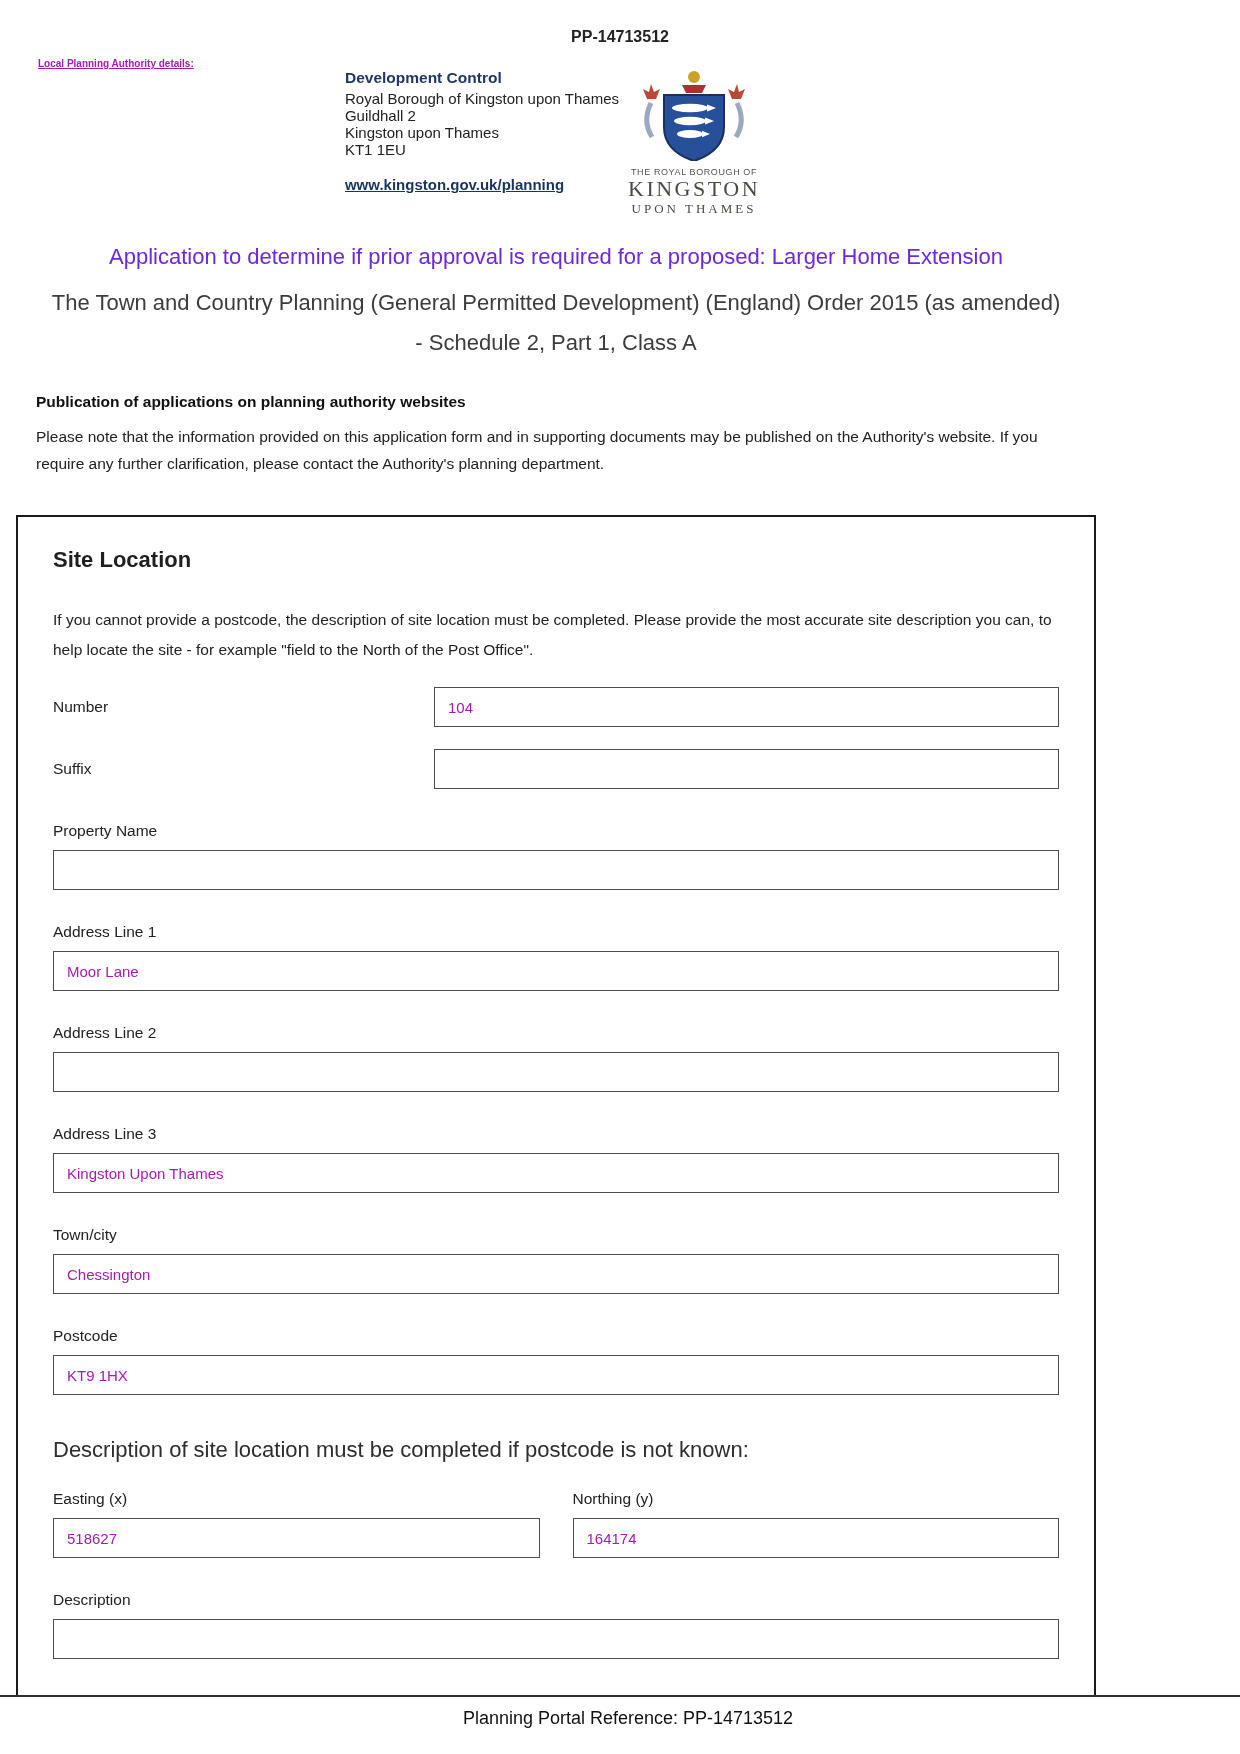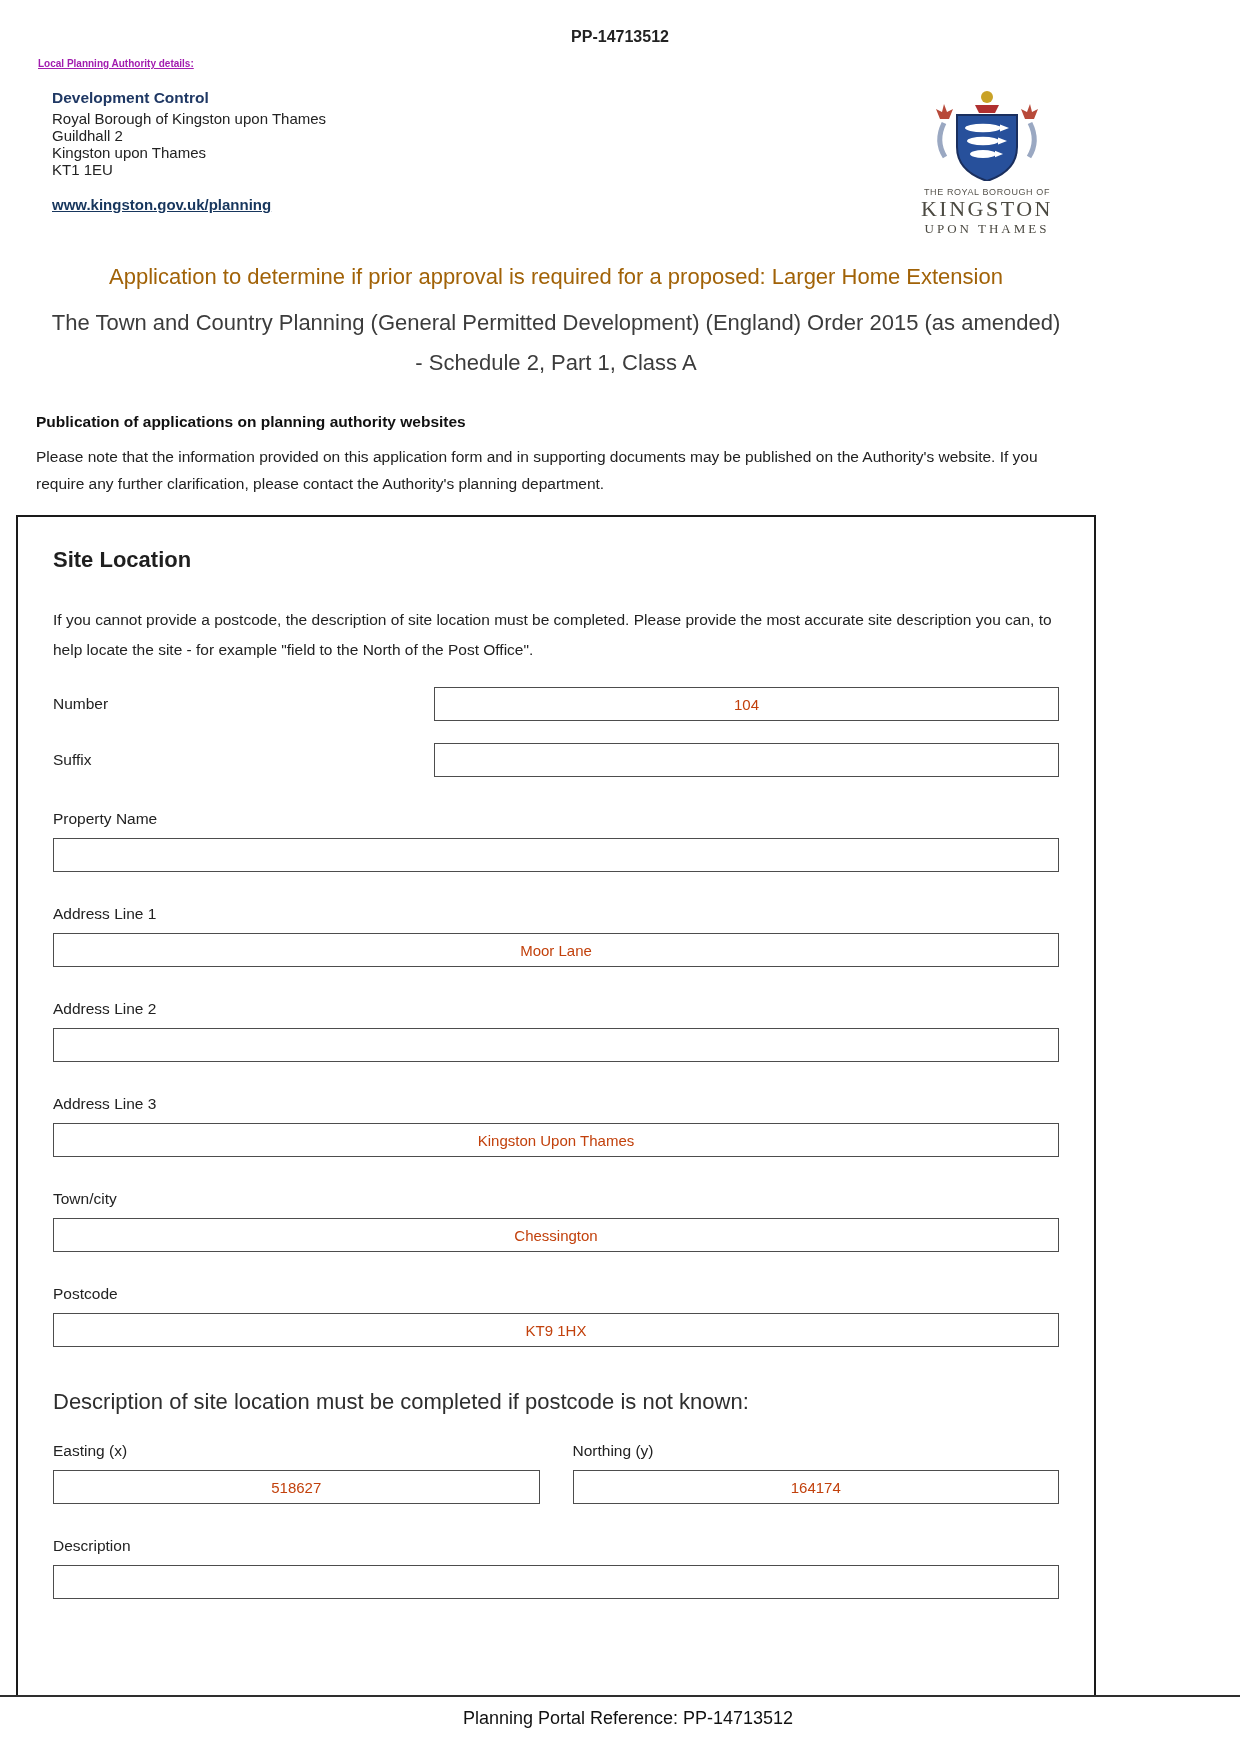--- a/index.html
+++ b/index.html
@@ -6,50 +6,50 @@
   html,body { background:#ffffff; }
   body { font-family:"Liberation Sans", sans-serif; color:#1a1a1a; }
 
   .page { position:relative; width:1240px; height:1754px; background:#fff; margin:0 auto; overflow:hidden; }
   .content { width:1080px; margin-left:16px; }
 
   .ref-top { padding-top:28px; text-align:center; font-size:16px; font-weight:700; color:#222; }
 
   .lpa-heading { margin:12px 0 0 22px; font-size:10px; font-weight:700; text-decoration:underline; color:#a21caf; }
 
-  .header-row { display:flex; justify-content:space-between; align-items:flex-start; margin-top:20px; }
+  .header-row { display:flex; justify-content:center; align-items:flex-start; }
   .authority-block { margin-left:36px; font-size:15px; line-height:17px; color:#222; }
   .dept { font-size:15.5px; font-weight:700; color:#1f3864; margin-bottom:4px; }
   .website-link { display:inline-block; margin-top:18px; font-size:15px; font-weight:700; text-decoration:underline; color:#17365d; cursor:pointer; }
 
   .logo-block { width:150px; margin-right:34px; text-align:center; }
   .logo-cap-small { font-size:9px; letter-spacing:0.6px; color:#55524b; margin-top:2px; }
   .logo-cap-large { font-family:"Liberation Serif", serif; font-size:22px; letter-spacing:2.5px; color:#4c4a42; line-height:24px; }
   .logo-cap-sub { font-family:"Liberation Serif", serif; font-size:13px; letter-spacing:3px; color:#4c4a42; line-height:16px; }
 
-  .main-title { margin:26px auto 0; max-width:1020px; text-align:center; font-size:22px; font-weight:400; color:#a16207; line-height:28px; }
+  .main-title { margin:26px auto 0; max-width:1020px; text-align:center; font-size:22px; font-weight:400; color:#6d28d9; line-height:28px; }
   .statute-title { margin:12px auto 0; max-width:1020px; text-align:center; font-size:22px; font-weight:400; color:#3c3c3c; line-height:40px; }
 
   .pub-heading { margin:30px 20px 0; font-size:15.5px; font-weight:700; color:#111; }
   .pub-body { margin:12px 20px 0; font-size:15.5px; line-height:27px; color:#222; }
 
   .site-box { position:absolute; left:16px; top:515px; width:1080px; height:1180px;
               border:2px solid #1a1a1a; border-bottom:none; overflow:hidden; padding:30px 35px 0; background:#fff; }
   .site-heading { font-size:22px; line-height:26px; font-weight:700; color:#1f1f1f; }
   .disclaimer { margin-top:22px; font-size:15.5px; line-height:20px; color:#222; }
   .disclaimer b { font-weight:700; }
   .instructions { margin-top:32px; font-size:15.5px; line-height:30px; color:#222; }
 
   .field { }
   .field.inline { display:flex; align-items:center; margin-top:22px;gap:40px; }
   .field.inline .flabel { width:341px; margin-bottom:0; }
   .field.stacked { margin-top:32px; }
   .flabel { display:block; font-size:15.5px; line-height:20px; color:#222; margin-bottom:9px; }
-  .tinput { width:100%; height:34px; border:1px solid #4d4d4d; background:#fff; padding:0 13px;
-            font-family:inherit; font-size:15px; color:#c2410c;text-align:center; }
+  .tinput { width:100%; height:40px; border:1px solid #4d4d4d; background:#fff; padding:0 13px;
+            font-family:inherit; font-size:15px; color:#a21caf; }
   .field.inline .tinput { flex:1; }
 
   .desc-heading { margin-top:42px; font-size:22px; line-height:26px; font-weight:400; color:#2e2e2e; }
   .coords-row { display:flex; gap:33px; margin-top:26px; }
   .coord { width:500px; }
 
   .footer-line { position:absolute; left:0; right:0; top:1695px; border-top:2px solid #2e2e2e; }
   .footer-text { position:absolute; left:16px; right:0; top:1708px; text-align:center; font-size:18px; color:#111; }
 </style>
 </head>

